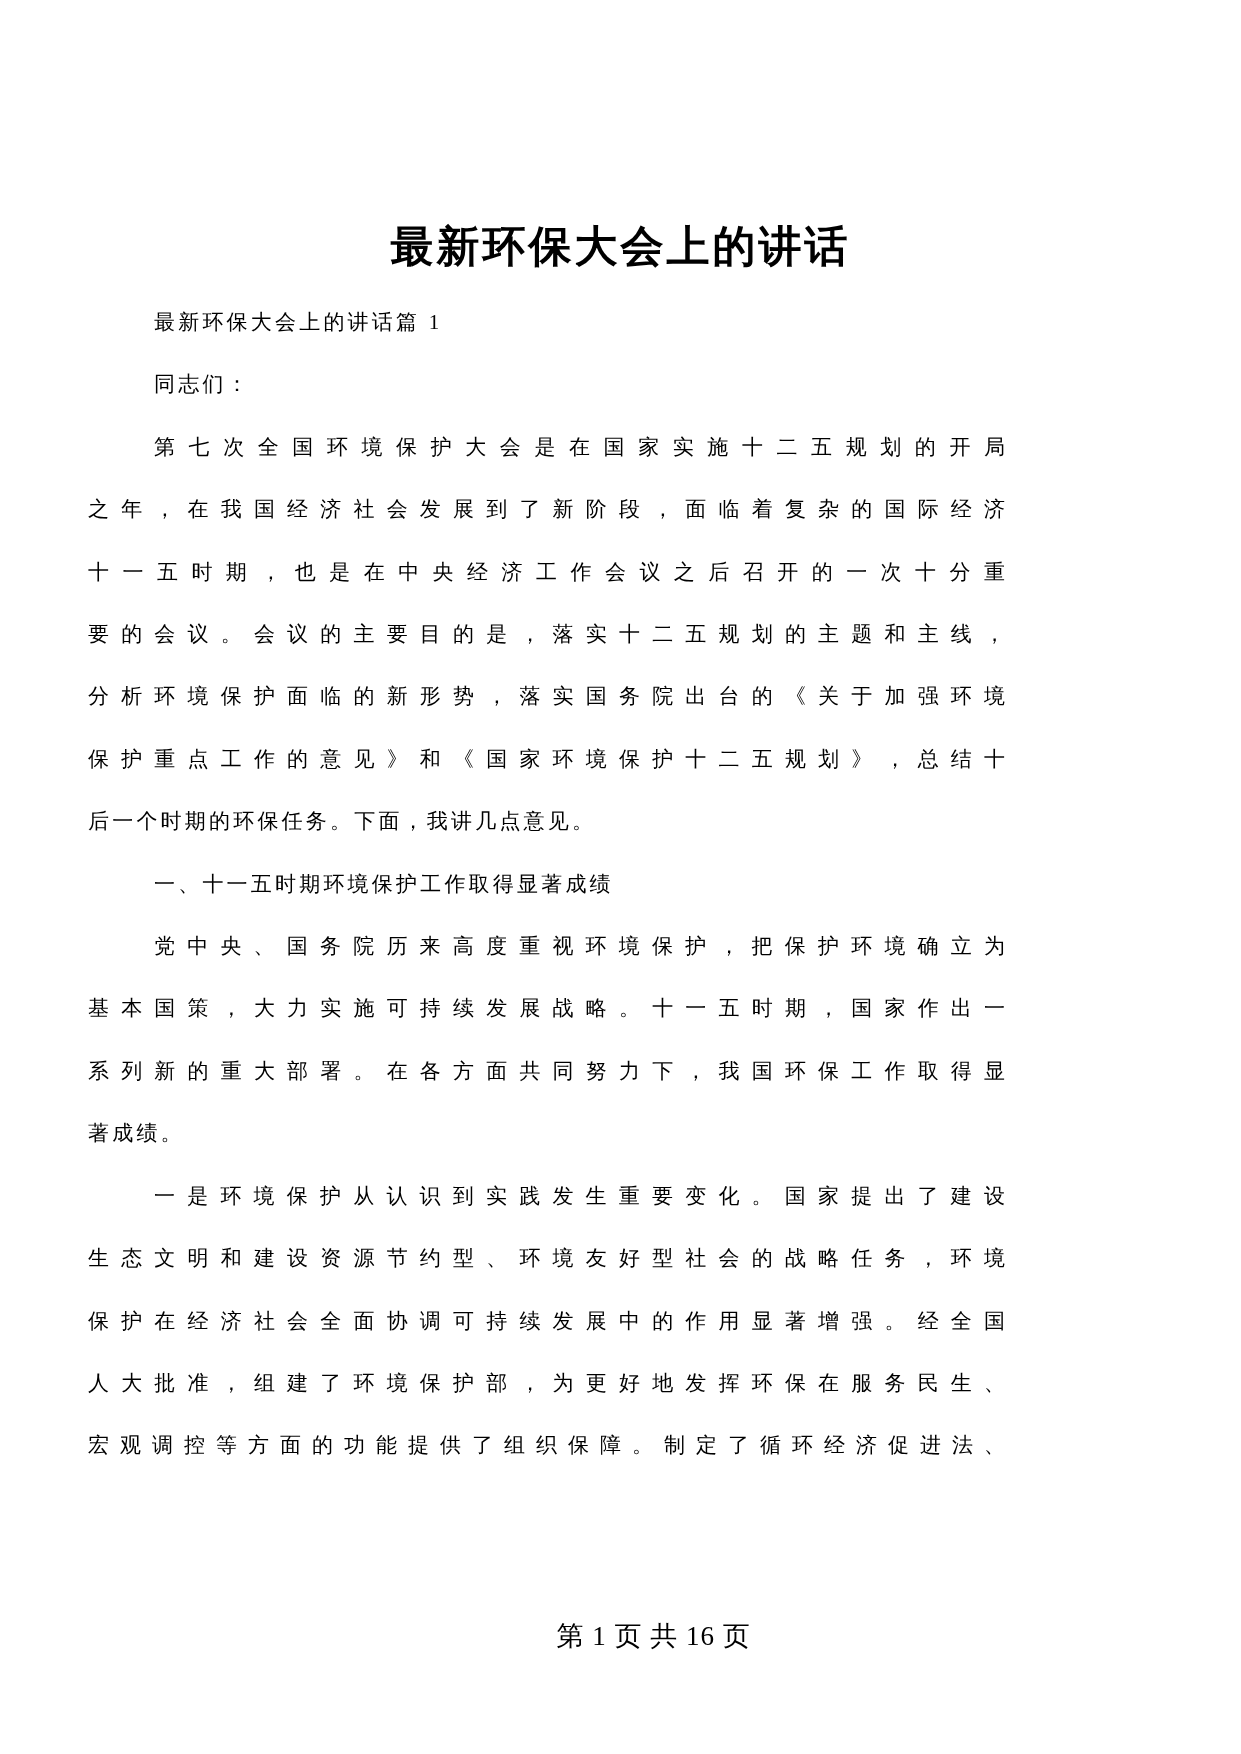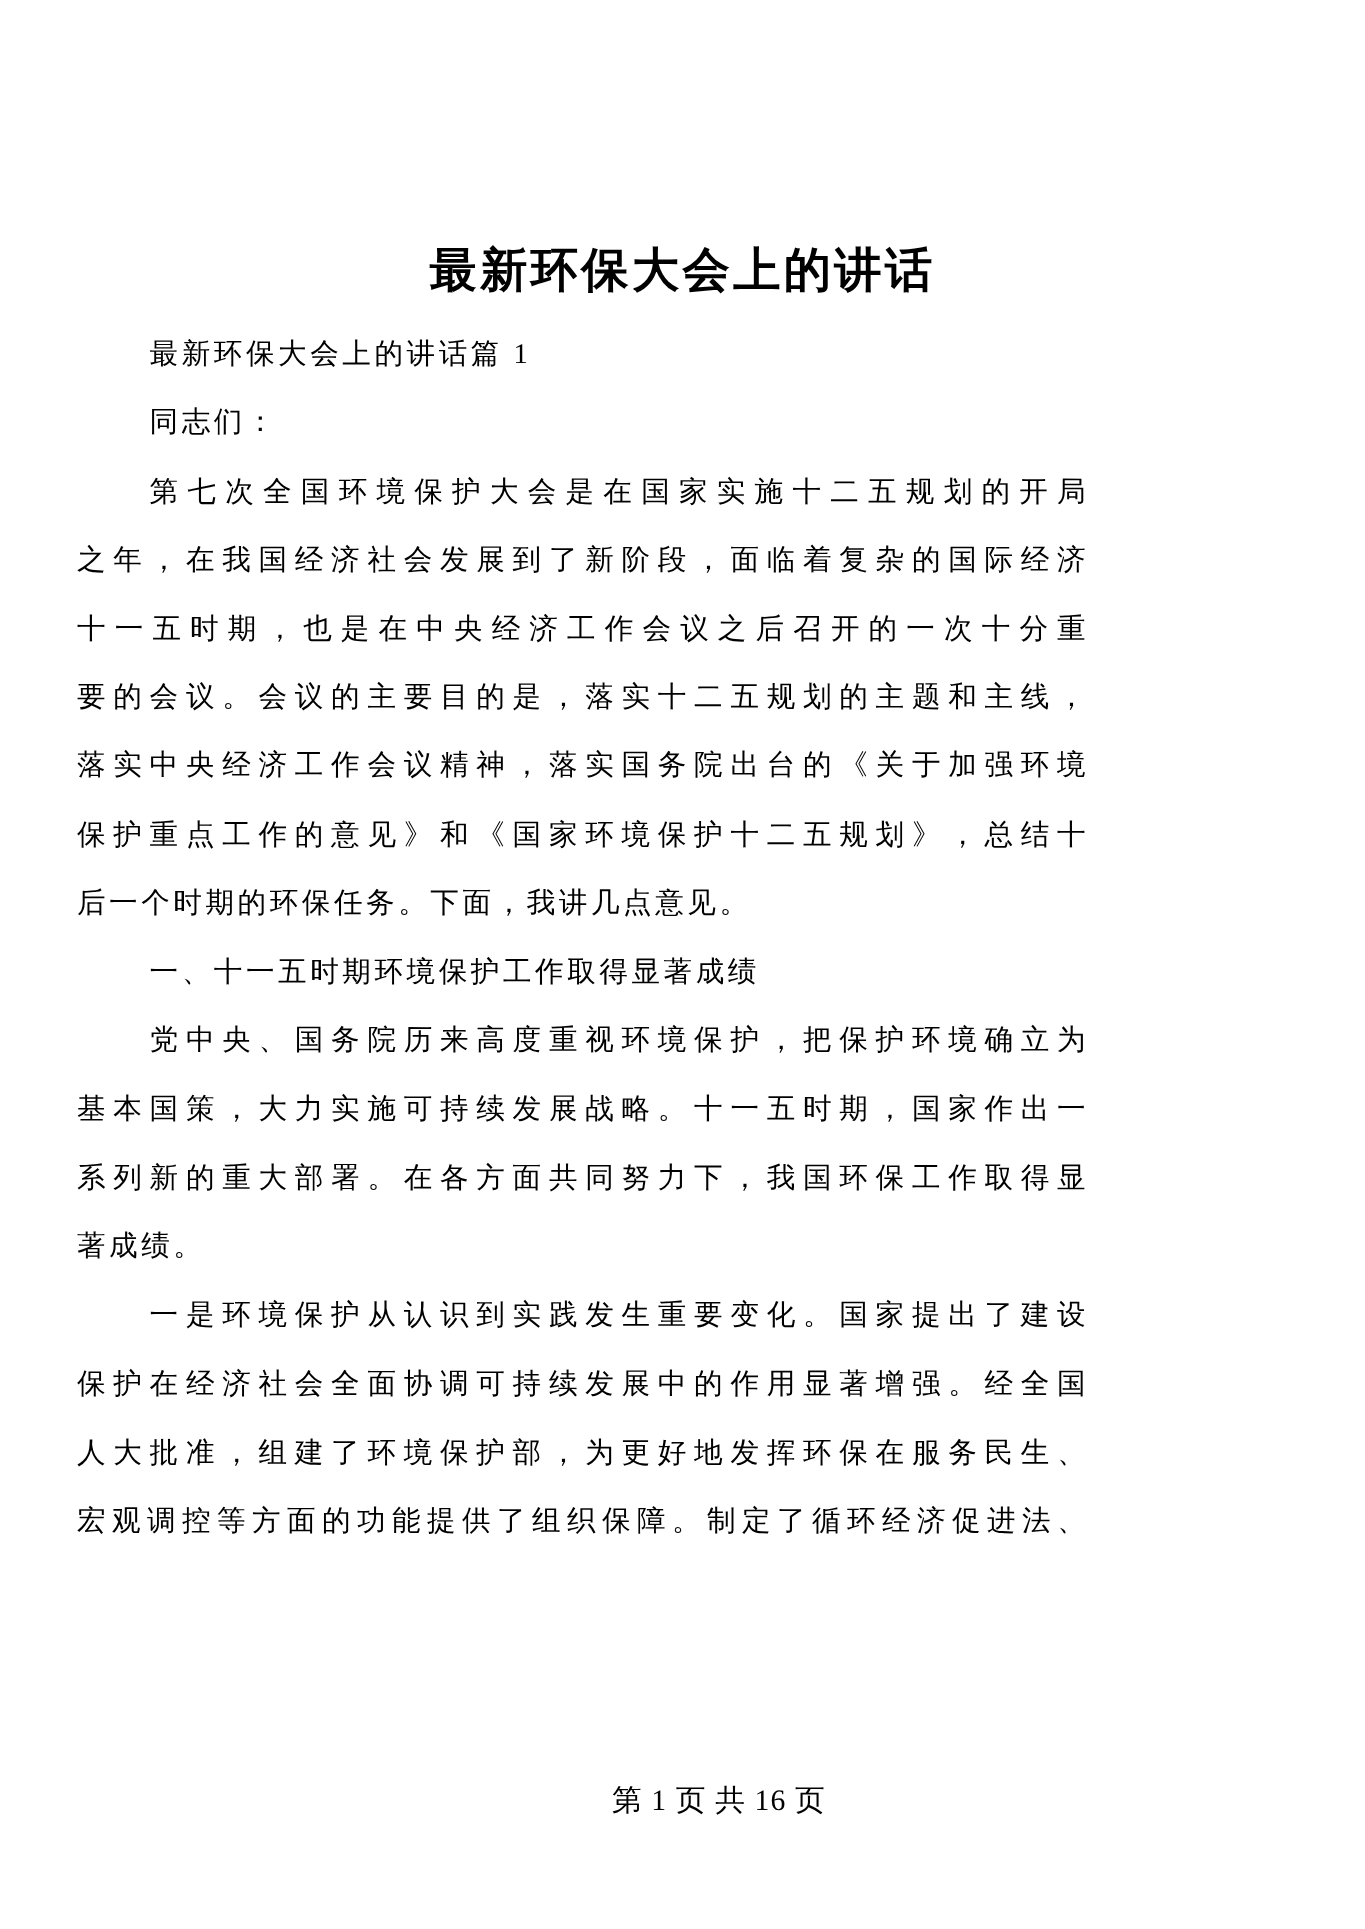--- a/index.html
+++ b/index.html
@@ -21,23 +21,23 @@
     padding: 0;
     height: 88px;
     line-height: 88px;
     text-align: center;
     font-size: 43px;
     font-weight: bold;
     letter-spacing: 3px;
     white-space: nowrap;
   }
   .doc-body {
-    margin-left: 70px;
+    margin-left: 88px;
     width: 917px;
-    font-size: 26px;
+    font-size: 21px;
     line-height: 62.4px;
   }
   .text-line {
     letter-spacing: 3.2px;
     white-space: nowrap;
     text-align: left;
   }
   .text-line.justify {
     letter-spacing: 0;
     white-space: normal;
@@ -65,29 +65,30 @@
 <div class="page" style="background: rgb(255, 255, 255); color: rgb(0, 0, 0);">
   <h1 class="doc-title">最新环保大会上的讲话</h1>
 
   <div class="doc-body" id="doc-body">
       <div class="text-line indent">最新环保大会上的讲话篇 1</div>
       <div class="text-line indent">同志们：</div>
       <div class="text-line indent justify">第七次全国环境保护大会是在国家实施十二五规划的开局</div>
       <div class="text-line justify">之年，在我国经济社会发展到了新阶段，面临着复杂的国际经济</div>
       <div class="text-line justify">十一五时期，也是在中央经济工作会议之后召开的一次十分重</div>
       <div class="text-line justify">要的会议。会议的主要目的是，落实十二五规划的主题和主线，</div>
-      <div class="text-line justify">落实中央经济工作会议精神，落实国务院出台的《关于加强环境</div>
+      <div class="text-line justify">分析环境保护面临的新形势，落实国务院出台的《关于加强环境</div>
       <div class="text-line justify">保护重点工作的意见》和《国家环境保护十二五规划》，总结十</div>
       <div class="text-line">后一个时期的环保任务。下面，我讲几点意见。</div>
       <div class="text-line indent">一、十一五时期环境保护工作取得显著成绩</div>
       <div class="text-line indent justify">党中央、国务院历来高度重视环境保护，把保护环境确立为</div>
       <div class="text-line justify">基本国策，大力实施可持续发展战略。十一五时期，国家作出一</div>
       <div class="text-line justify">系列新的重大部署。在各方面共同努力下，我国环保工作取得显</div>
       <div class="text-line">著成绩。</div>
       <div class="text-line indent justify">一是环境保护从认识到实践发生重要变化。国家提出了建设</div>
+      <div class="text-line justify">生态文明和建设资源节约型、环境友好型社会的战略任务，环境</div>
       <div class="text-line justify">保护在经济社会全面协调可持续发展中的作用显著增强。经全国</div>
       <div class="text-line justify">人大批准，组建了环境保护部，为更好地发挥环保在服务民生、</div>
       <div class="text-line justify">宏观调控等方面的功能提供了组织保障。制定了循环经济促进法、</div>
     </div>
 
   <div class="page-footer">
     <span>第 1 页 共 16 页</span>
   </div>
 </div>
 

